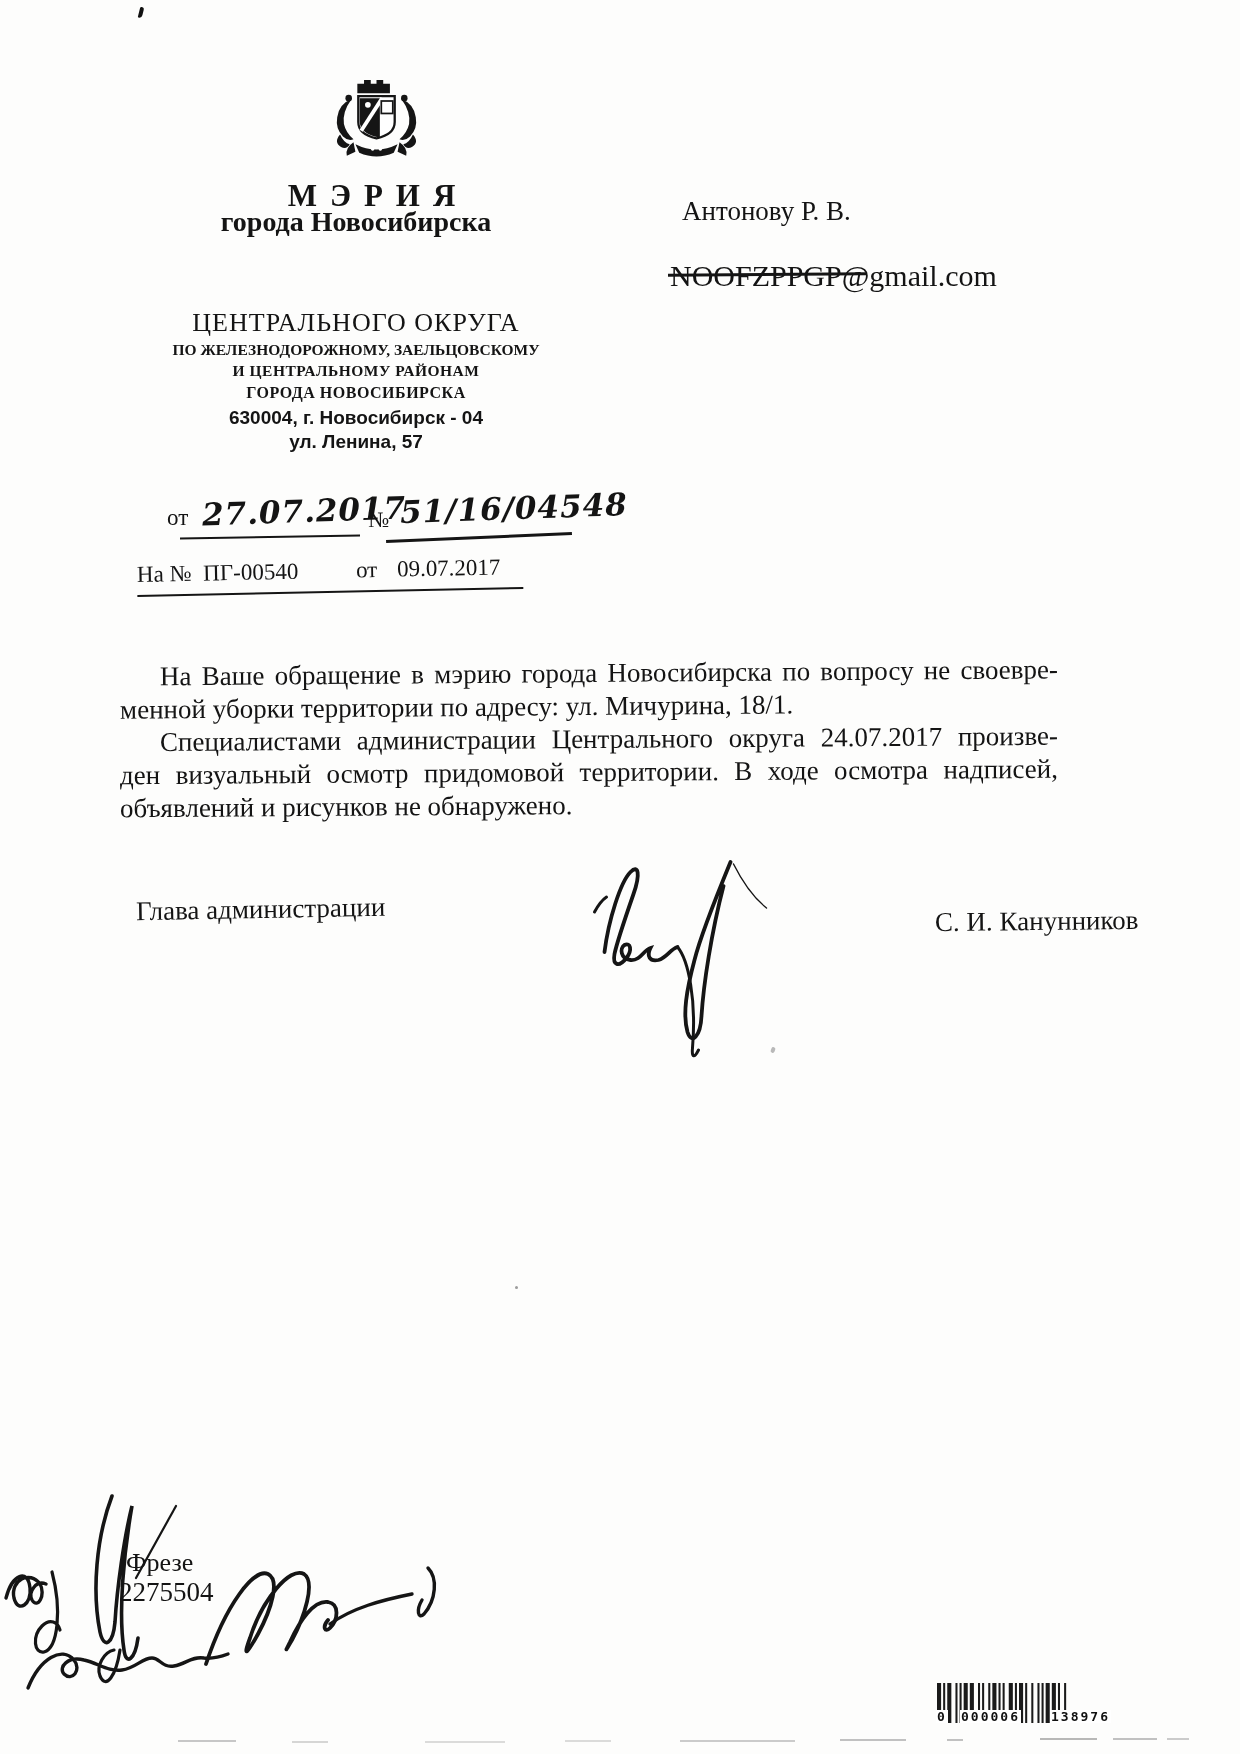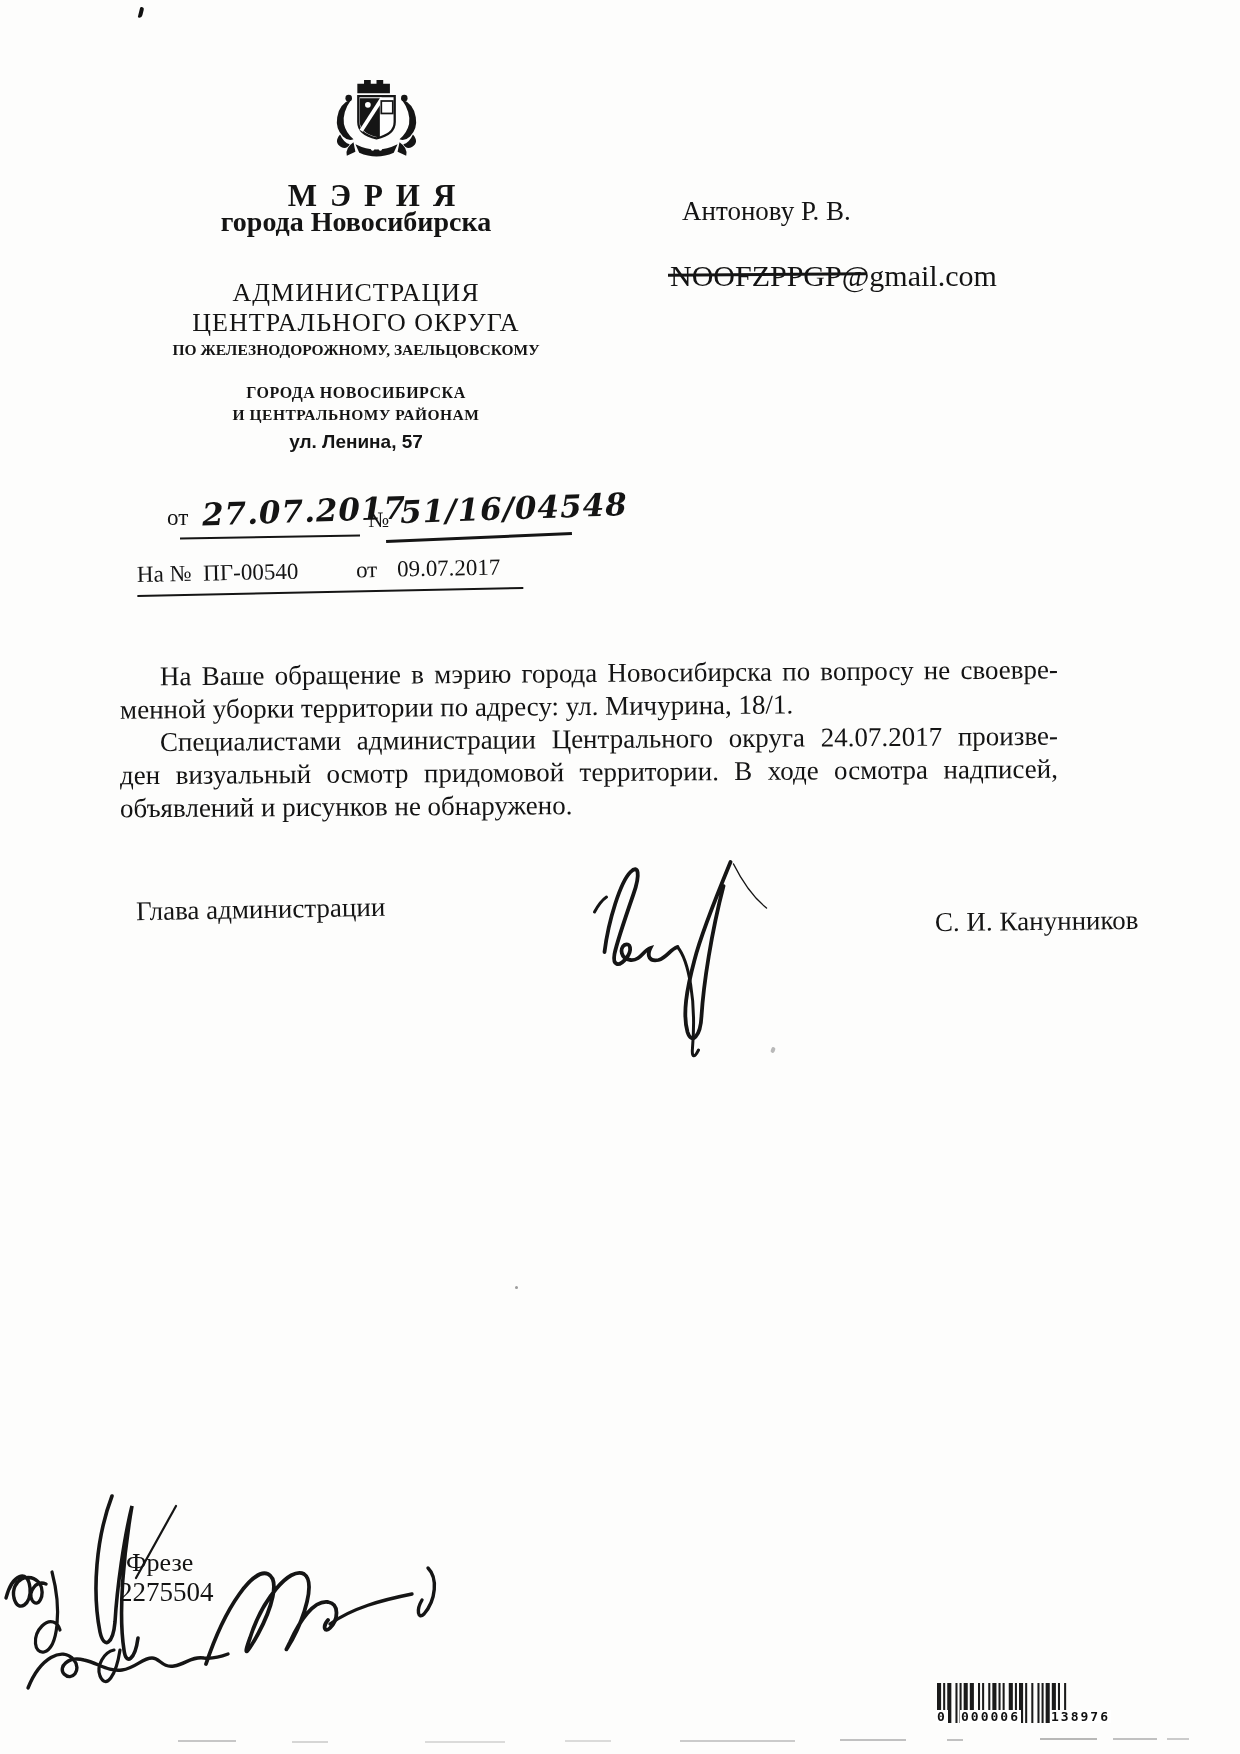--- a/index.html
+++ b/index.html
@@ -61,26 +61,26 @@
       <path d="M26 67 q-9 6 -7 14 l9 -4 z" fill="#151515"></path>
       <path d="M74 67 q9 6 7 14 l-9 -4 z" fill="#151515"></path>
       <circle cx="46" cy="74" r="1.8" fill="#fff"></circle>
       <circle cx="54" cy="74" r="1.8" fill="#fff"></circle>
     </svg>
   </div>
 
   <div class="ctr serif" style="top:178px;font-size:31px;font-weight:700;letter-spacing:13px;padding-left:22px;">МЭРИЯ</div>
   <div class="ctr serif" style="top:206px;font-size:28px;font-weight:700;">города Новосибирска</div>
 
-  <div class="ctr serif" style="top:278px;font-size:26px;letter-spacing:1px;">АДМИНИСТРАЦИЯ</div>
   <div class="ctr serif" style="top:308px;font-size:26px;letter-spacing:1px;">ЦЕНТРАЛЬНОГО ОКРУГА</div>
   <div class="ctr serif" style="top:341px;font-size:15.5px;font-weight:600;">ПО ЖЕЛЕЗНОДОРОЖНОМУ, ЗАЕЛЬЦОВСКОМУ</div>
-  <div class="ctr serif" style="top:362px;font-size:15.5px;font-weight:600;letter-spacing:.5px;margin-top:44px;">И ЦЕНТРАЛЬНОМУ РАЙОНАМ</div>
+  <div class="ctr serif" style="top:362px;font-size:15.5px;font-weight:600;letter-spacing:.5px;">И ЦЕНТРАЛЬНОМУ РАЙОНАМ</div>
   <div class="ctr serif" style="top:384px;font-size:16px;font-weight:600;letter-spacing:.5px;">ГОРОДА НОВОСИБИРСКА</div>
 
+  <div class="ctr sans" style="top:407px;font-size:19px;font-weight:700;">630004, г. Новосибирск - 04</div>
   <div class="ctr sans" style="top:431px;font-size:19px;font-weight:700;">ул. Ленина, 57</div>
 
   <div class="abs serif" style="left:167px;top:505px;font-size:23px;">от</div>
   <div class="abs hand" style="left:202px;top:493px;font-size:31px;transform:rotate(-2deg);">27.07.2017</div>
   <div class="uline" style="left:180px;top:536px;width:180px;transform:rotate(-1deg);"></div>
   <div class="abs serif" style="left:368px;top:507px;font-size:22px;">№</div>
   <div class="abs hand" style="left:400px;top:490px;font-size:31px;transform:rotate(-2deg);">51/16/04548</div>
   <div class="uline" style="left:386px;top:536px;width:186px;height:2.5px;transform:rotate(-2.4deg);"></div>
 
   <div class="abs" style="left:137px;top:558px;width:386px;padding-bottom:7px;border-bottom:2.5px solid #151515;transform:rotate(-1.2deg);font-size:23px;white-space:nowrap;">

